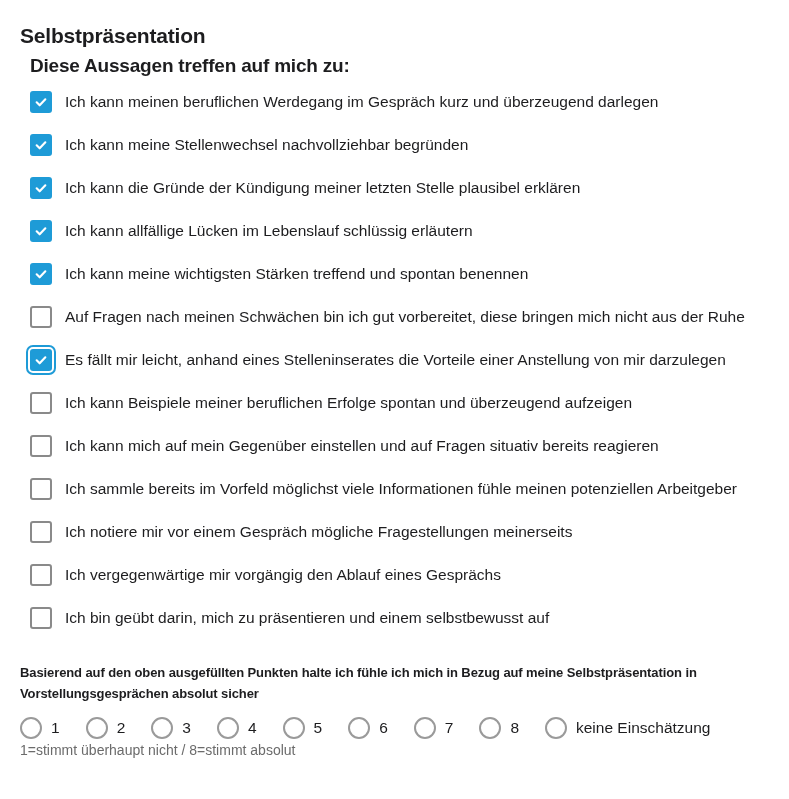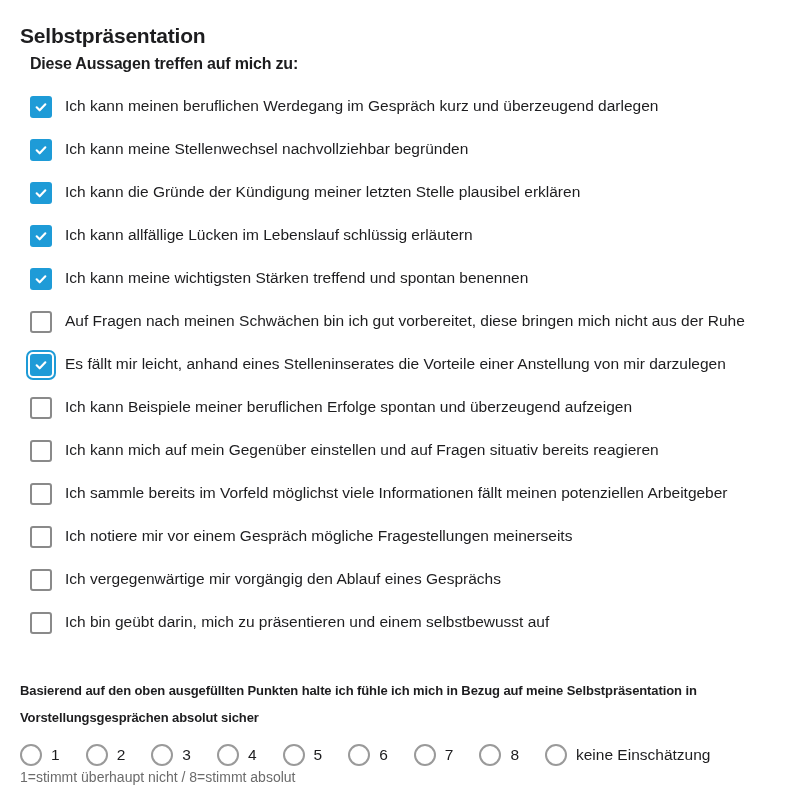--- a/index.html
+++ b/index.html
@@ -21,30 +21,30 @@
     min-height: 799px;
     padding: 12px 24px 10px 20px;
   }
   .page-title {
     font-size: 21px;
     font-weight: 700;
     letter-spacing: -0.2px;
     margin: 12px 0 7px 0;
   }
   .subtitle {
-    margin: 0 0 20px 10px;
-    font-size: 16px;
+    margin: 0 0 12px 10px;
+    font-size: 19px;
     font-weight: 700;
     letter-spacing: -0.2px;
   }
   .item {
     display: flex;
     gap: 13px;
     margin: 0 0 18px 10px;
-    align-items: flex-end;
+    align-items: center;
   }
   .checkbox {
     width: 22px;
     height: 22px;
     flex: none;
     margin-top: 1px;
     border-radius: 3px;
     display: flex;
     align-items: center;
     justify-content: center;
@@ -54,25 +54,25 @@
   .item.focused .checkbox {
     outline: 2px solid var(--checkbox-checked);
     outline-offset: 2px;
   }
   .item-label {
     font-size: 15.5px;
     line-height: 25px;
     max-width: 700px;
   }
   .question {
-    margin: 43px 0 13px 0;
+    margin: 32px 0 13px 0;
     font-size: 13px;
     font-weight: 700;
     letter-spacing: -0.1px;
-    line-height: 27px;
+    line-height: 21px;
     max-width: 700px;
   }
   .scale {
     display: flex;
     align-items: center;
     gap: 26px;
     margin: 0 0 0 0;
   }
   .scale-option {
     display: flex;
@@ -177,21 +177,21 @@
       
     </div>
     <div class="item-label">Ich kann mich auf mein Gegenüber einstellen und auf Fragen situativ bereits reagieren</div>
   </div>
 
 
   <div class="item">
     <div class="checkbox unchecked" role="checkbox" aria-checked="false">
       
     </div>
-    <div class="item-label">Ich sammle bereits im Vorfeld möglichst viele Informationen fällt meinen potenziellen Arbeitgeber</div>
+    <div class="item-label">Ich sammle bereits im Vorfeld möglichst viele Informationen fühle meinen potenziellen Arbeitgeber</div>
   </div>
 
   <div class="item">
     <div class="checkbox unchecked" role="checkbox" aria-checked="false">
       
     </div>
     <div class="item-label">Ich notiere mir vor einem Gespräch mögliche Fragestellungen meinerseits</div>
   </div>
 
   <div class="item">

